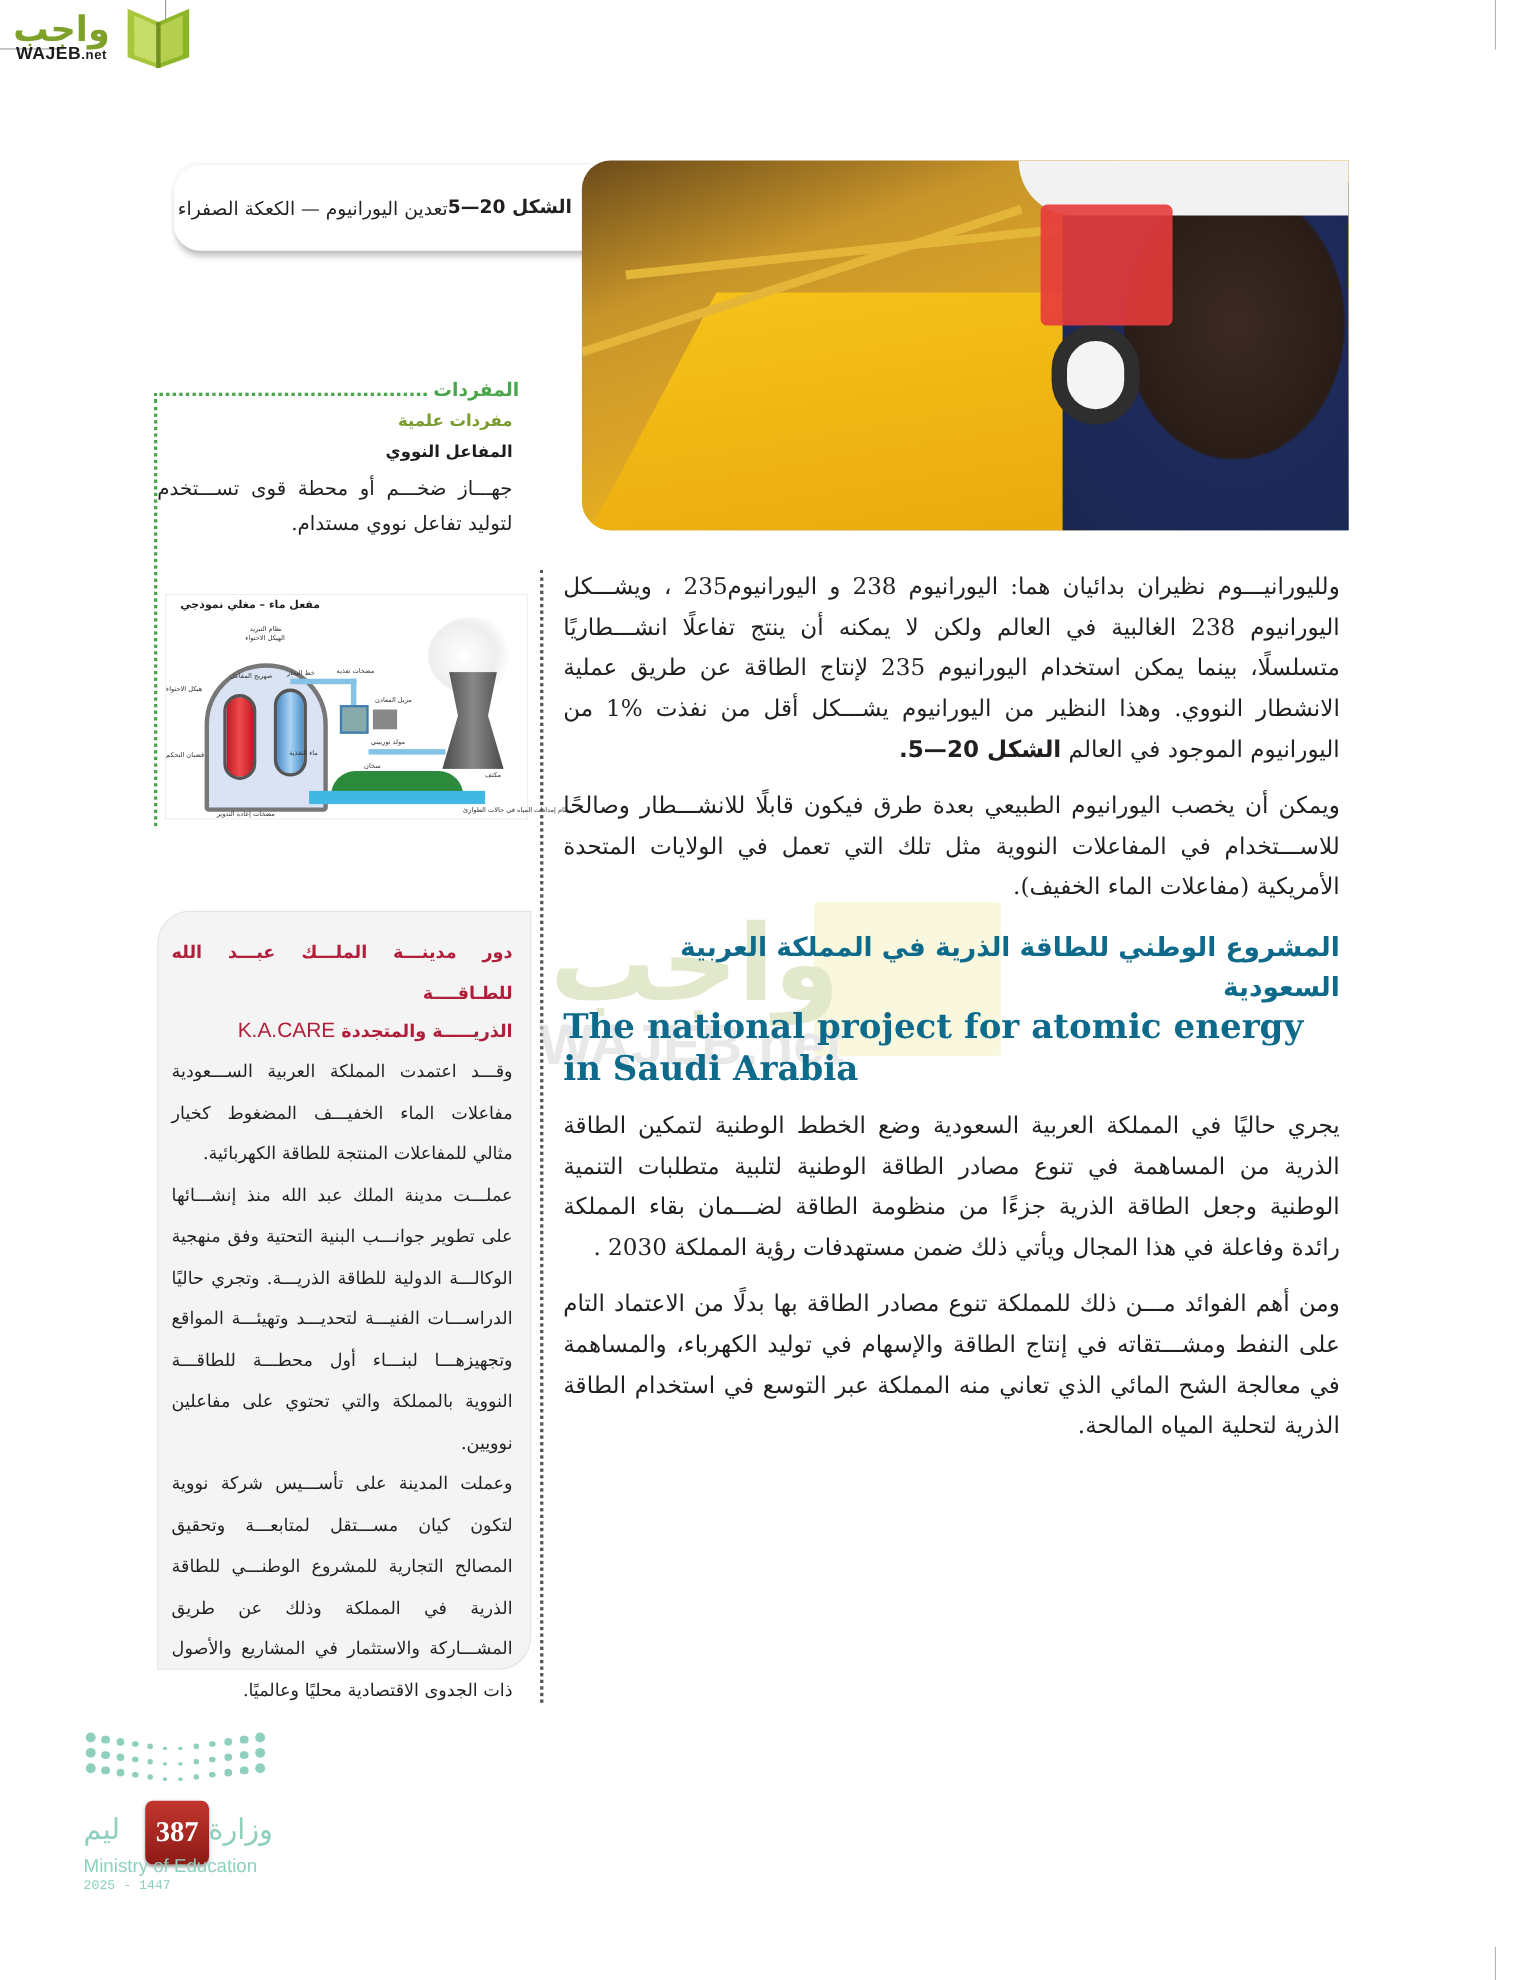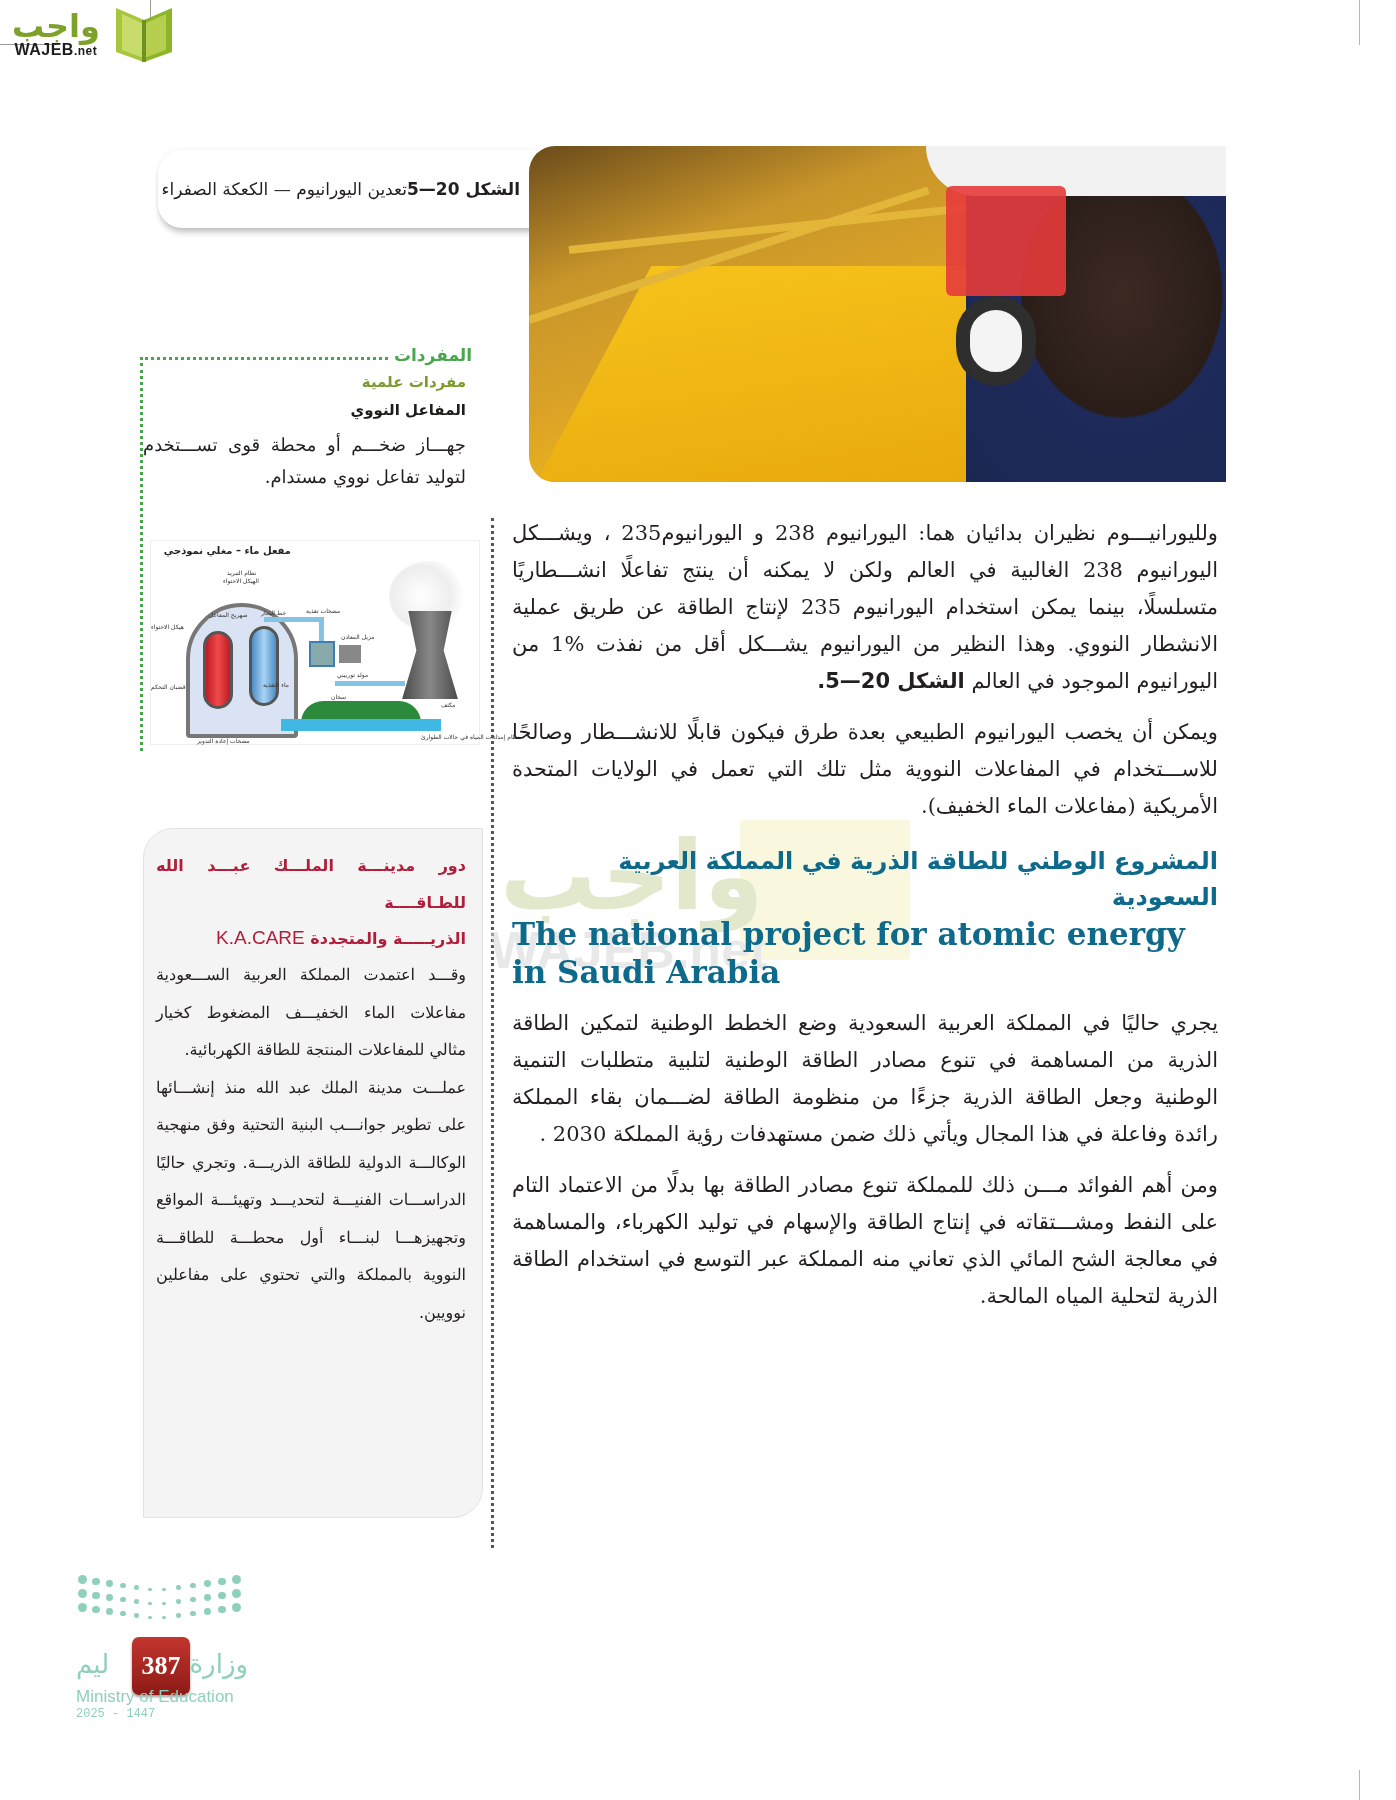--- a/index.html
+++ b/index.html
@@ -167,20 +167,21 @@
   <span class="diag-label" style="left:0px;top:142px;">قضبان التحكم</span>
   <span class="diag-label" style="left:46px;top:196px;">مضخات إعادة التدوير</span>
   <span class="diag-label" style="left:270px;top:192px;">نظام إمدادات المياه في حالات الطوارئ</span>
 </div>
 
 <div class="kacare">
   <div class="kacare-title">دور مدينـــة الملـــك عبـــد الله للطـاقــــة</div>
   <div class="kacare-title-2"><span>الذريـــــة والمتجددة </span><span class="en">K.A.CARE</span></div>
   <div class="kacare-text">وقـــد اعتمدت المملكة العربية الســـعودية مفاعلات الماء الخفيـــف المضغوط كخيار مثالي للمفاعلات المنتجة للطاقة الكهربائية.</div>
   <div class="kacare-text">عملـــت مدينة الملك عبد الله منذ إنشـــائها على تطوير جوانـــب البنية التحتية وفق منهجية الوكالـــة الدولية للطاقة الذريـــة. وتجري حاليًا الدراســـات الفنيـــة لتحديـــد وتهيئـــة المواقع وتجهيزهـــا لبنـــاء أول محطـــة للطاقـــة النووية بالمملكة والتي تحتوي على مفاعلين نوويين.</div>
+  <div class="kacare-text">وعملت المدينة على تأســـيس شركة نووية لتكون كيان مســـتقل لمتابعـــة وتحقيق المصالح التجارية للمشروع الوطنـــي للطاقة الذرية في المملكة وذلك عن طريق المشـــاركة والاستثمار في المشاريع والأصول ذات الجدوى الاقتصادية محليًا وعالميًا.</div>
 </div>
 
 <div class="col-divider"></div>
 
 <div class="watermark">
   <div class="wm-book"></div>
   <div class="wm-ar">واجب</div>
   <div class="wm-en">WAJEB.net</div>
 </div>
 

